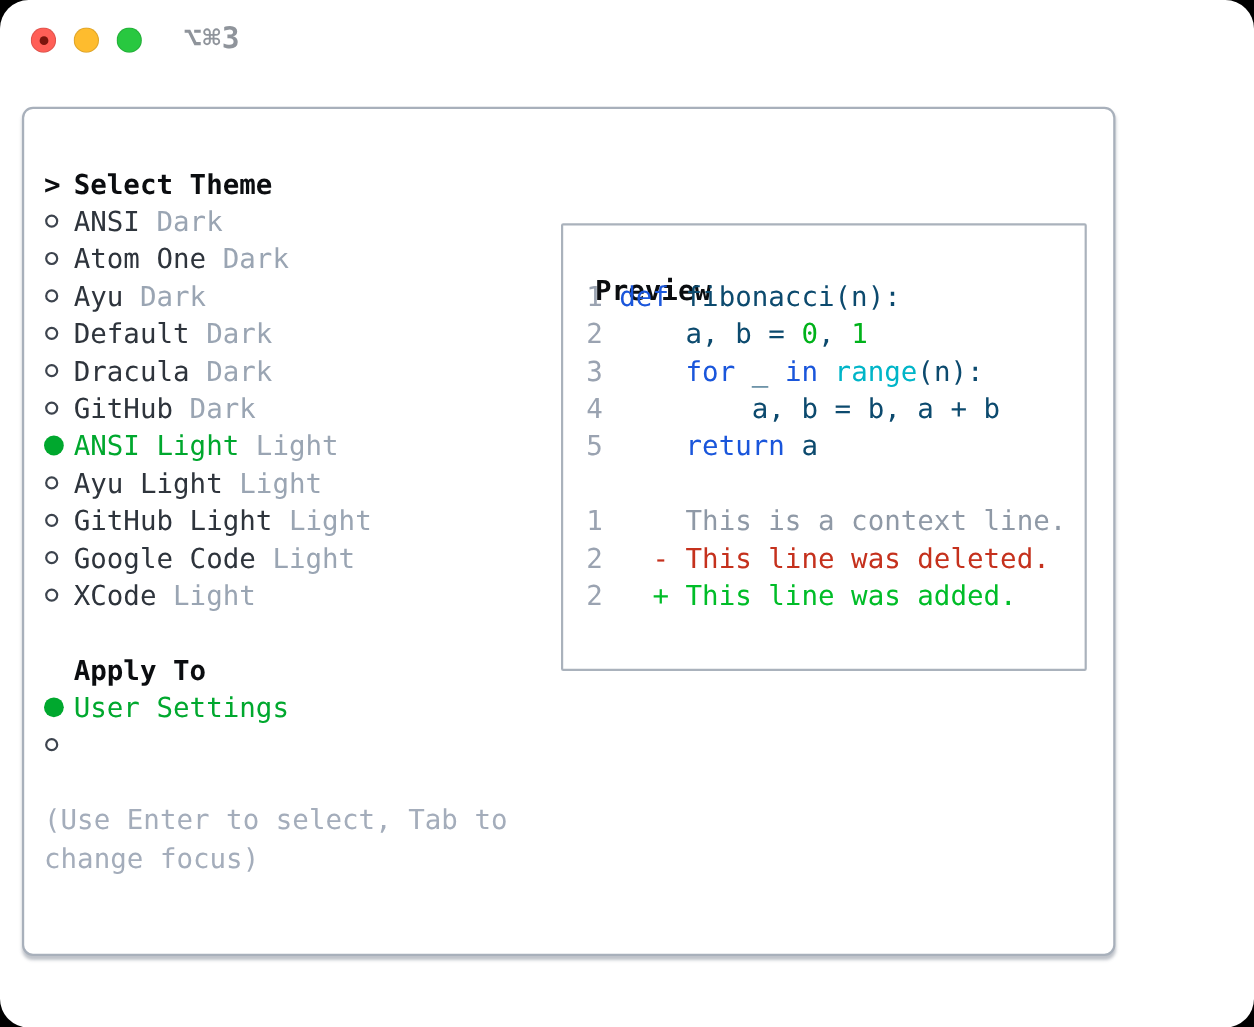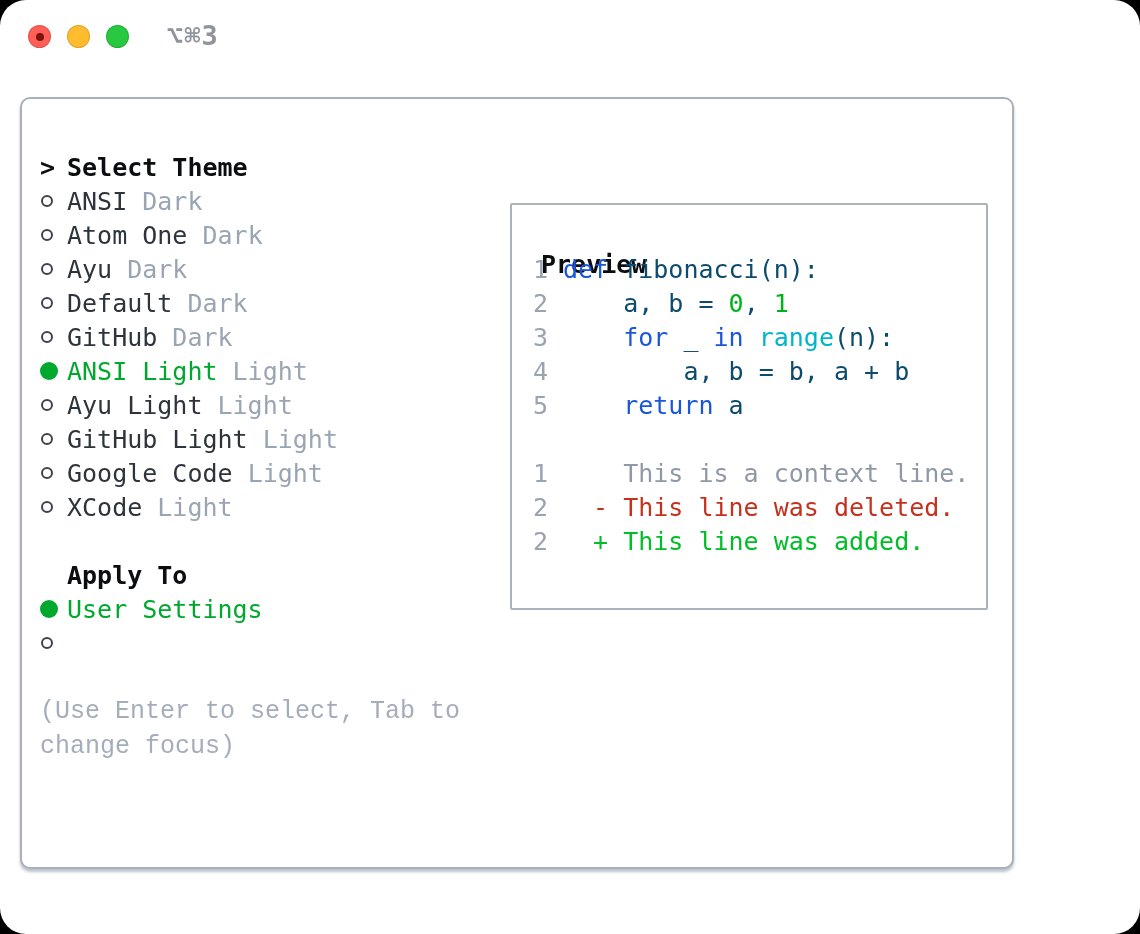--- a/index.html
+++ b/index.html
@@ -55,21 +55,21 @@
   .radio {
     width: 12px; height: 12px; border-radius: 50%;
     border: 2.5px solid #3d444e; margin-left: 1px;
   }
   .radio.on {
     width: 18px; height: 18px; border: none; margin-left: 0;
     background: var(--accent_green, #00a82e);
   }
   .row.selected .label { color: var(--accent_green, #00a82e); text-align: right; }
   .spacer { height: 34px; }
-  .hint { color: var(--hint_gray, #a4adbb); white-space: pre; line-height: 35px; font-family: Liberation Mono, monospace; }
+  .hint { color: var(--hint_gray, #a4adbb); white-space: pre; line-height: 35px; }
 
   
   .preview-title { position: absolute; left: 483px; top: 148px; height: 34px;
     display: flex; align-items: center; margin-left: 36px; }
   .preview-box {
     position: absolute; left: 488px; top: 104px;
     width: 478px; height: 407px;
     border: 2px solid var(--preview_border, #aab2bc);
     border-radius: 2px;
     padding: 47px 0 0 21px;
@@ -128,20 +128,26 @@
           <div class="row">
             <div class="marker-col">
               <span class="radio"></span>
             </div>
             <div class="label">Default<span class="tag"> Dark</span></div>
           </div>
           <div class="row">
             <div class="marker-col">
               <span class="radio"></span>
             </div>
+            <div class="label">Dracula<span class="tag"> Dark</span></div>
+          </div>
+          <div class="row">
+            <div class="marker-col">
+              <span class="radio"></span>
+            </div>
             <div class="label">GitHub<span class="tag"> Dark</span></div>
           </div>
           <div class="row selected">
             <div class="marker-col">
               <span class="radio on"></span>
             </div>
             <div class="label">ANSI Light<span class="tag"> Light</span></div>
           </div>
           <div class="row">
             <div class="marker-col">

